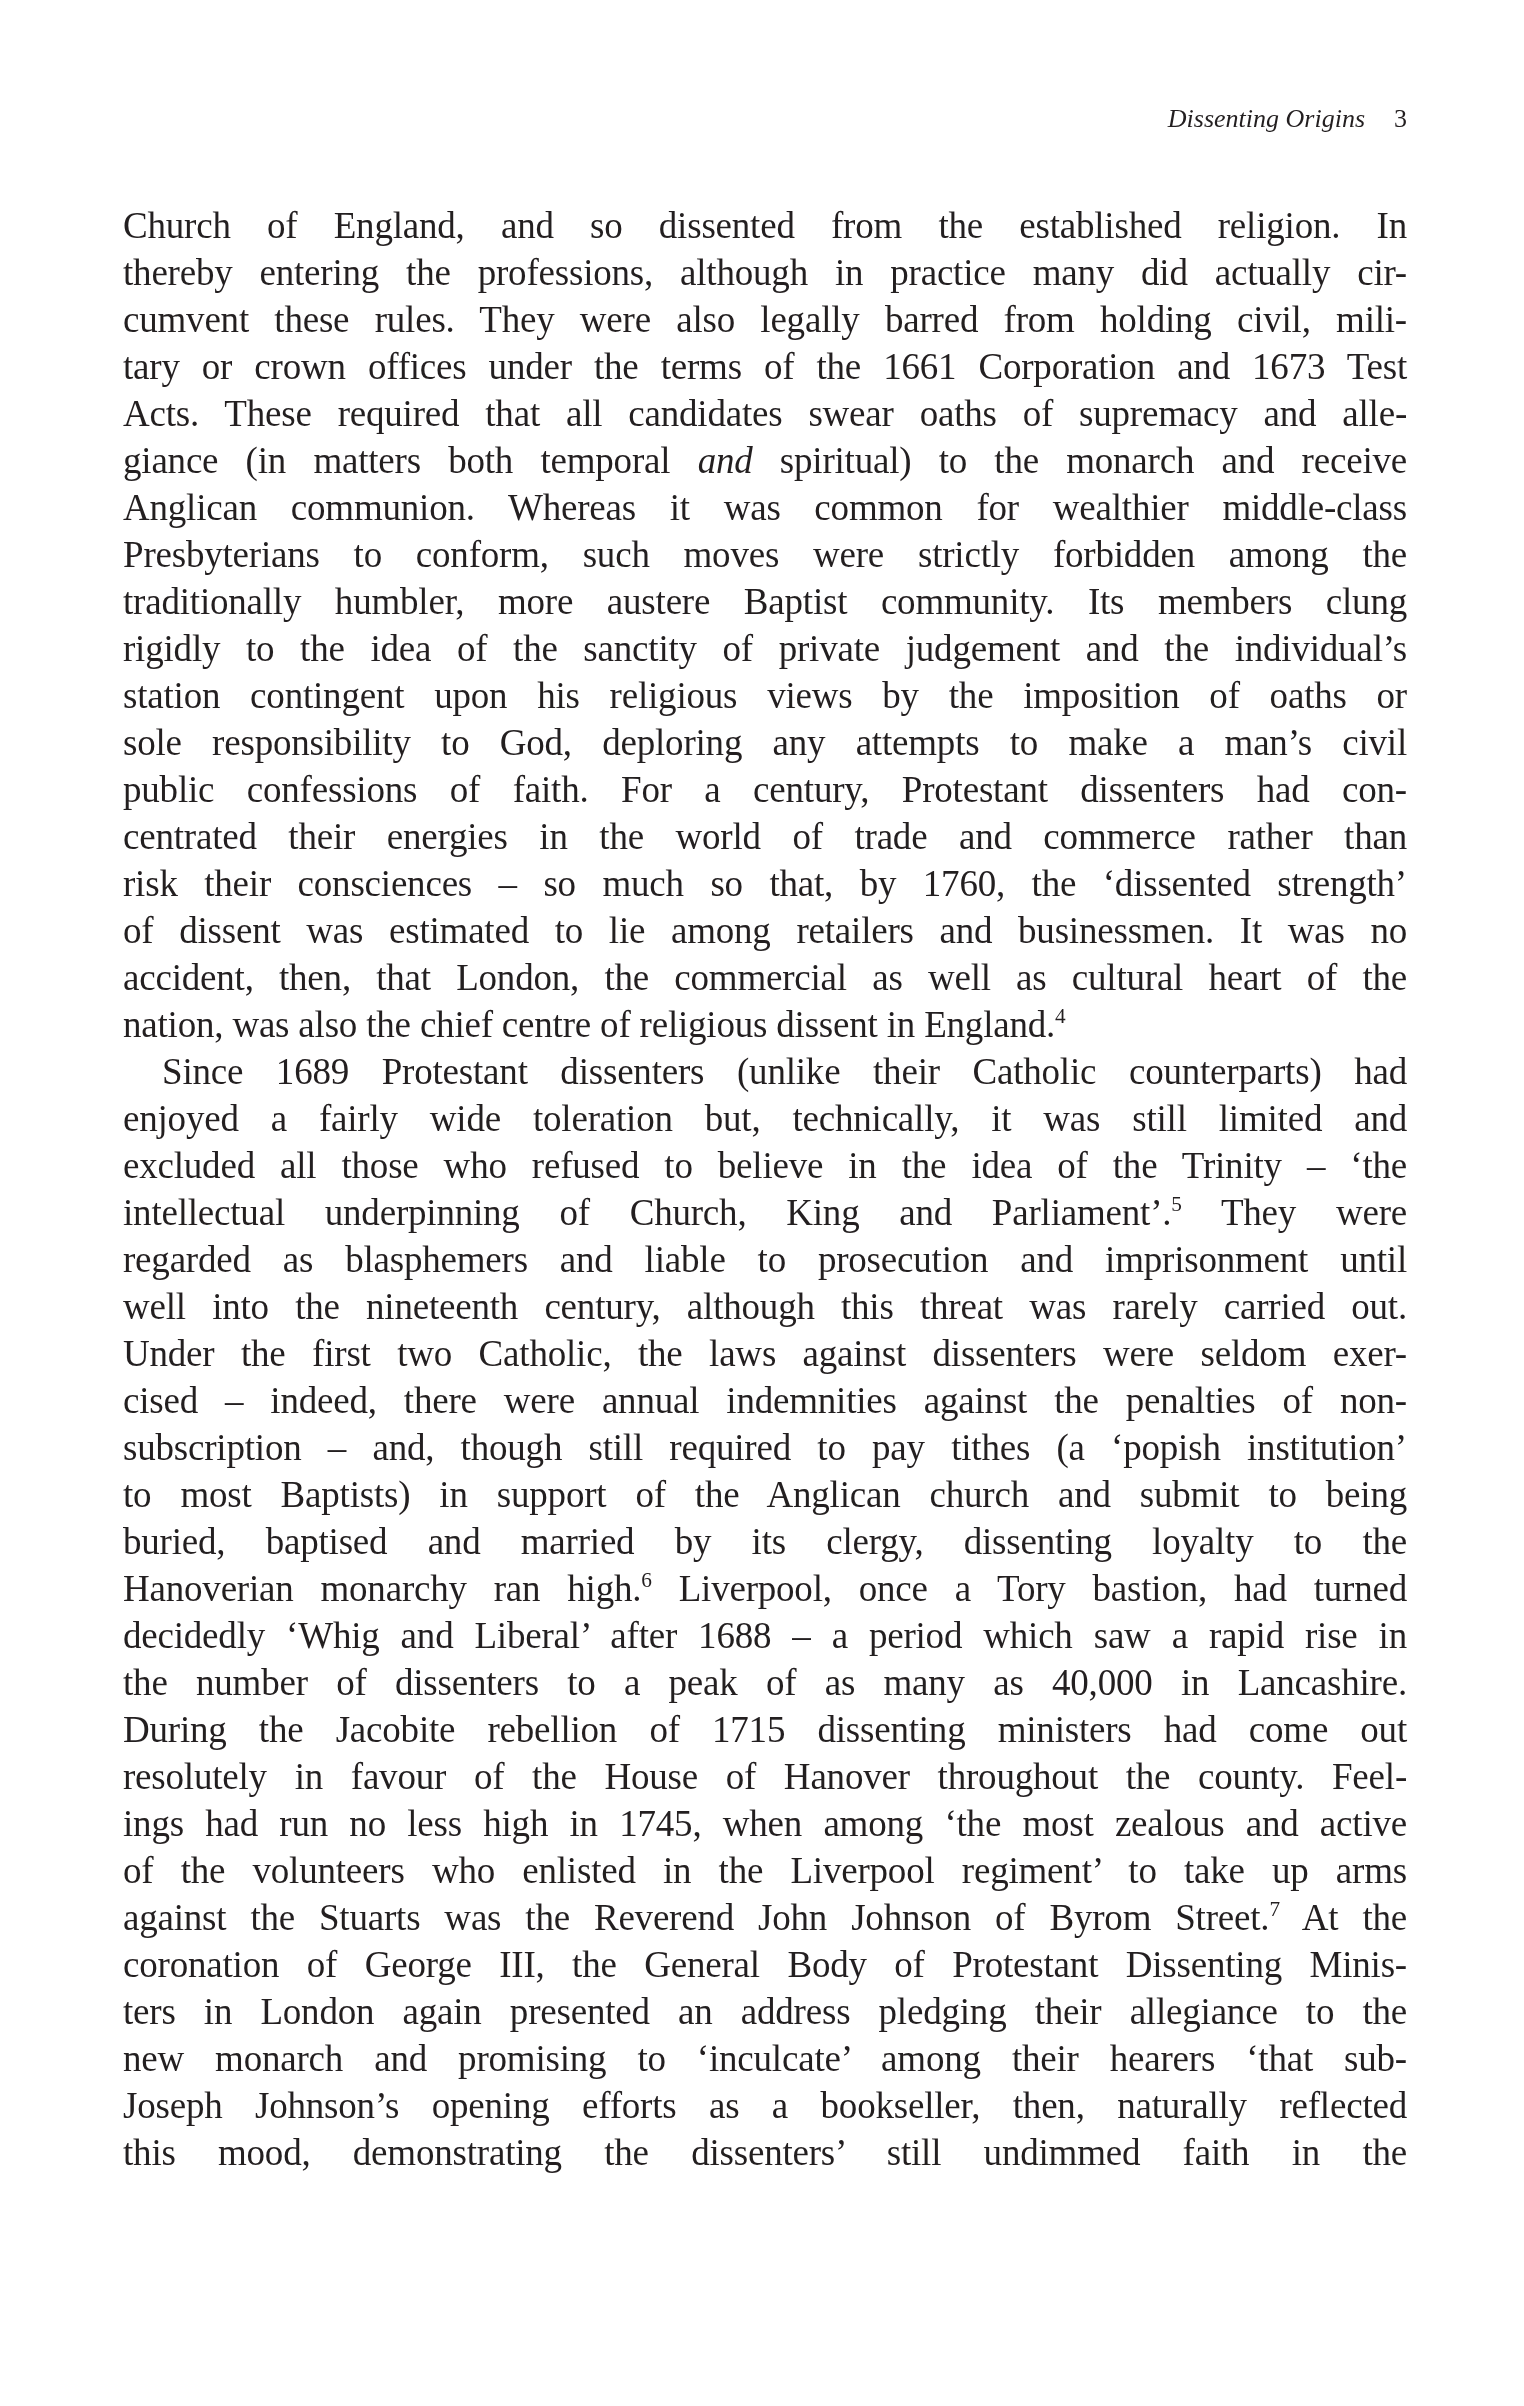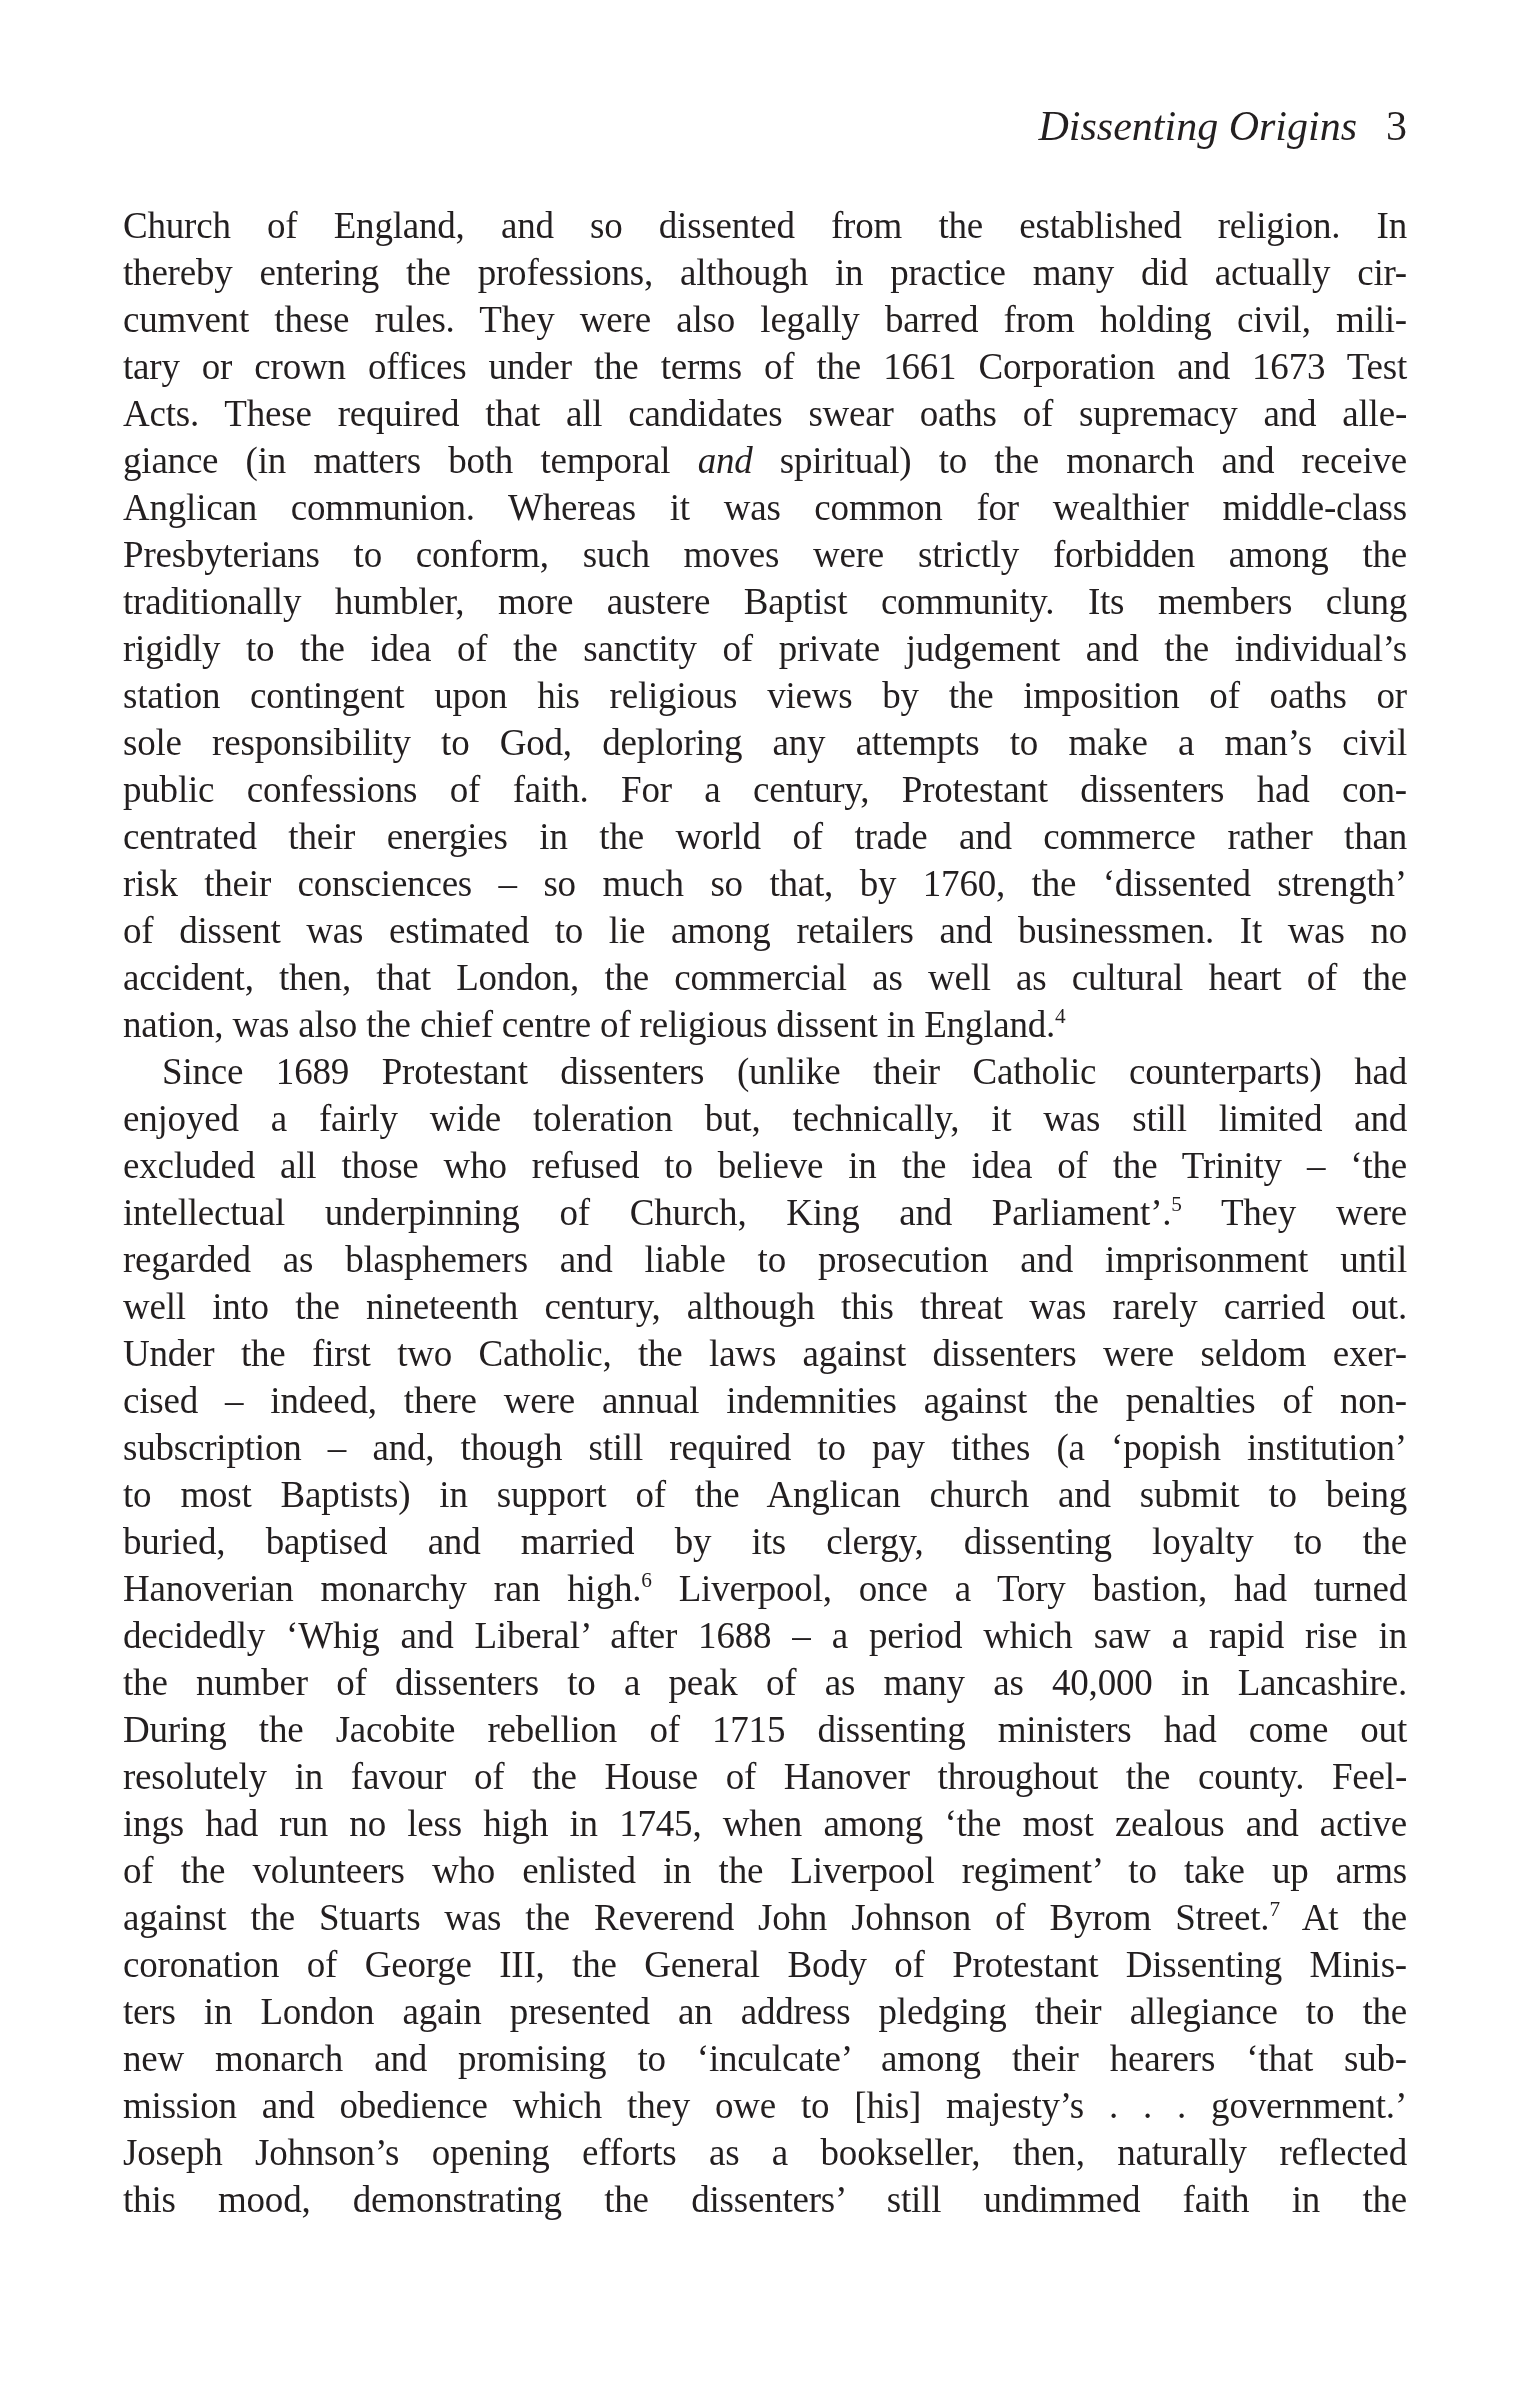--- a/index.html
+++ b/index.html
@@ -10,23 +10,23 @@
     body {
       width: 1524px;
       height: 2407px;
       position: relative;
       overflow: hidden;
       color: #231f20;
       font-family: "Liberation Serif", "DejaVu Serif", serif;
     }
     .running-head {
       position: absolute;
-      top: 105px;
+      top: 97px;
       right: 117px;
-      font-size: 42px;
+      font-size: 26px;
       line-height: 43px;
       display: flex;
       align-items: baseline;
     }
     .running-head .title {
       font-style: italic;
     }
     .running-head .folio {
       margin-left: 29px;
     }
@@ -104,18 +104,17 @@
       <span class="line">decidedly ‘Whig and Liberal’ after 1688 – a period which saw a rapid rise in</span>
       <span class="line">the number of dissenters to a peak of as many as 40,000 in Lancashire.</span>
       <span class="line">During the Jacobite rebellion of 1715 dissenting ministers had come out</span>
       <span class="line">resolutely in favour of the House of Hanover throughout the county. Feel-</span>
       <span class="line">ings had run no less high in 1745, when among ‘the most zealous and active</span>
       <span class="line">of the volunteers who enlisted in the Liverpool regiment’ to take up arms</span>
       <span class="line">against the Stuarts was the Reverend John Johnson of Byrom Street.<sup>7</sup> At the</span>
       <span class="line">coronation of George III, the General Body of Protestant Dissenting Minis-</span>
       <span class="line">ters in London again presented an address pledging their allegiance to the</span>
       <span class="line">new monarch and promising to ‘inculcate’ among their hearers ‘that sub-</span>
-      <span class="line">mission and obedience which they owe to [his] majesty’s . . . government.’</span>
       <span class="line">Joseph Johnson’s opening efforts as a bookseller, then, naturally reflected</span>
       <span class="line">this mood, demonstrating the dissenters’ still undimmed faith in the</span>
     </section>
   </main>
 
 
 </body></html>

